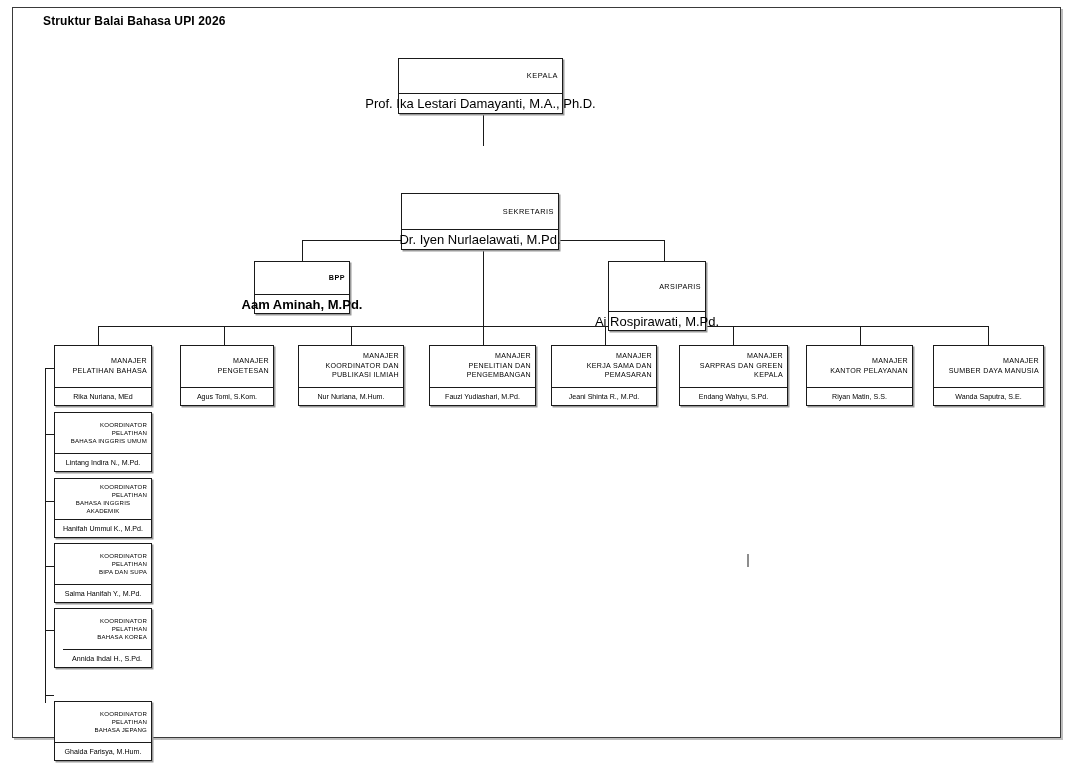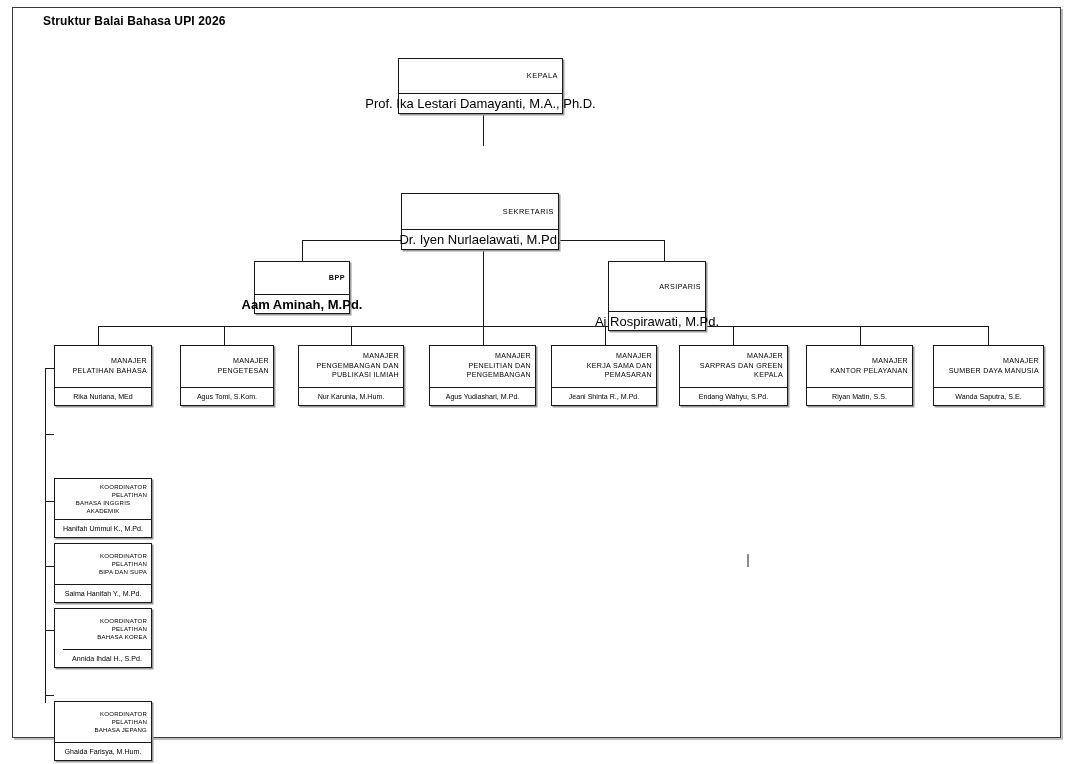--- a/index.html
+++ b/index.html
@@ -150,33 +150,33 @@
     <div class="role">
       <span>MANAJER</span>
       <span>PENGETESAN</span>
     </div>
     <div class="person">Agus Tomi, S.Kom.</div>
   </div>
 
   <div class="node lvl-mgr" style="left:298px;top:345px;width:106px;height:61px;">
     <div class="role">
       <span>MANAJER</span>
-      <span>PENGEMBANGAN DAN</span>
+      <span>KOORDINATOR DAN</span>
       <span>PUBLIKASI ILMIAH</span>
     </div>
-    <div class="person">Nur Karunia, M.Hum.</div>
+    <div class="person">Nur Nuriana, M.Hum.</div>
   </div>
 
   <div class="node lvl-mgr" style="left:429px;top:345px;width:107px;height:61px;">
     <div class="role">
       <span>MANAJER</span>
       <span>PENELITIAN DAN</span>
       <span>PENGEMBANGAN</span>
     </div>
-    <div class="person">Agus Yudiashari, M.Pd.</div>
+    <div class="person">Fauzi Yudiashari, M.Pd.</div>
   </div>
 
   <div class="node lvl-mgr" style="left:551px;top:345px;width:106px;height:61px;">
     <div class="role">
       <span>MANAJER</span>
       <span>KERJA SAMA DAN</span>
       <span>PEMASARAN</span>
     </div>
     <div class="person">Jeani Shinta R., M.Pd.</div>
   </div>
@@ -199,20 +199,28 @@
   </div>
 
   <div class="node lvl-mgr" style="left:933px;top:345px;width:111px;height:61px;">
     <div class="role">
       <span>MANAJER</span>
       <span>SUMBER DAYA MANUSIA</span>
     </div>
     <div class="person">Wanda Saputra, S.E.</div>
   </div>
 
+  <div class="node lvl-coord" style="left:54px;top:412px;width:98px;height:60px;">
+    <div class="role">
+      <span>KOORDINATOR</span>
+      <span>PELATIHAN</span>
+      <span>BAHASA INGGRIS UMUM</span>
+    </div>
+    <div class="person">Lintang Indira N., M.Pd.</div>
+  </div>
 
   <div class="node lvl-coord" style="left:54px;top:478px;width:98px;height:60px;">
     <div class="role">
       <span>KOORDINATOR</span>
       <span>PELATIHAN</span>
       <span>BAHASA INGGRIS AKADEMIK</span>
     </div>
     <div class="person">Hanifah Ummul K., M.Pd.</div>
   </div>
 

